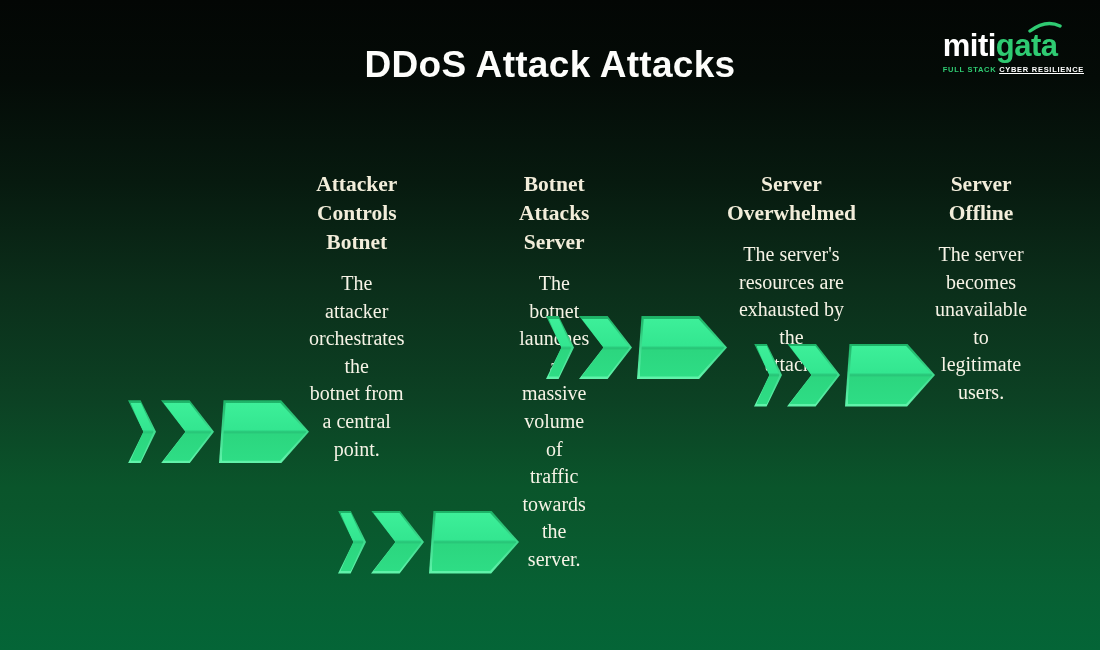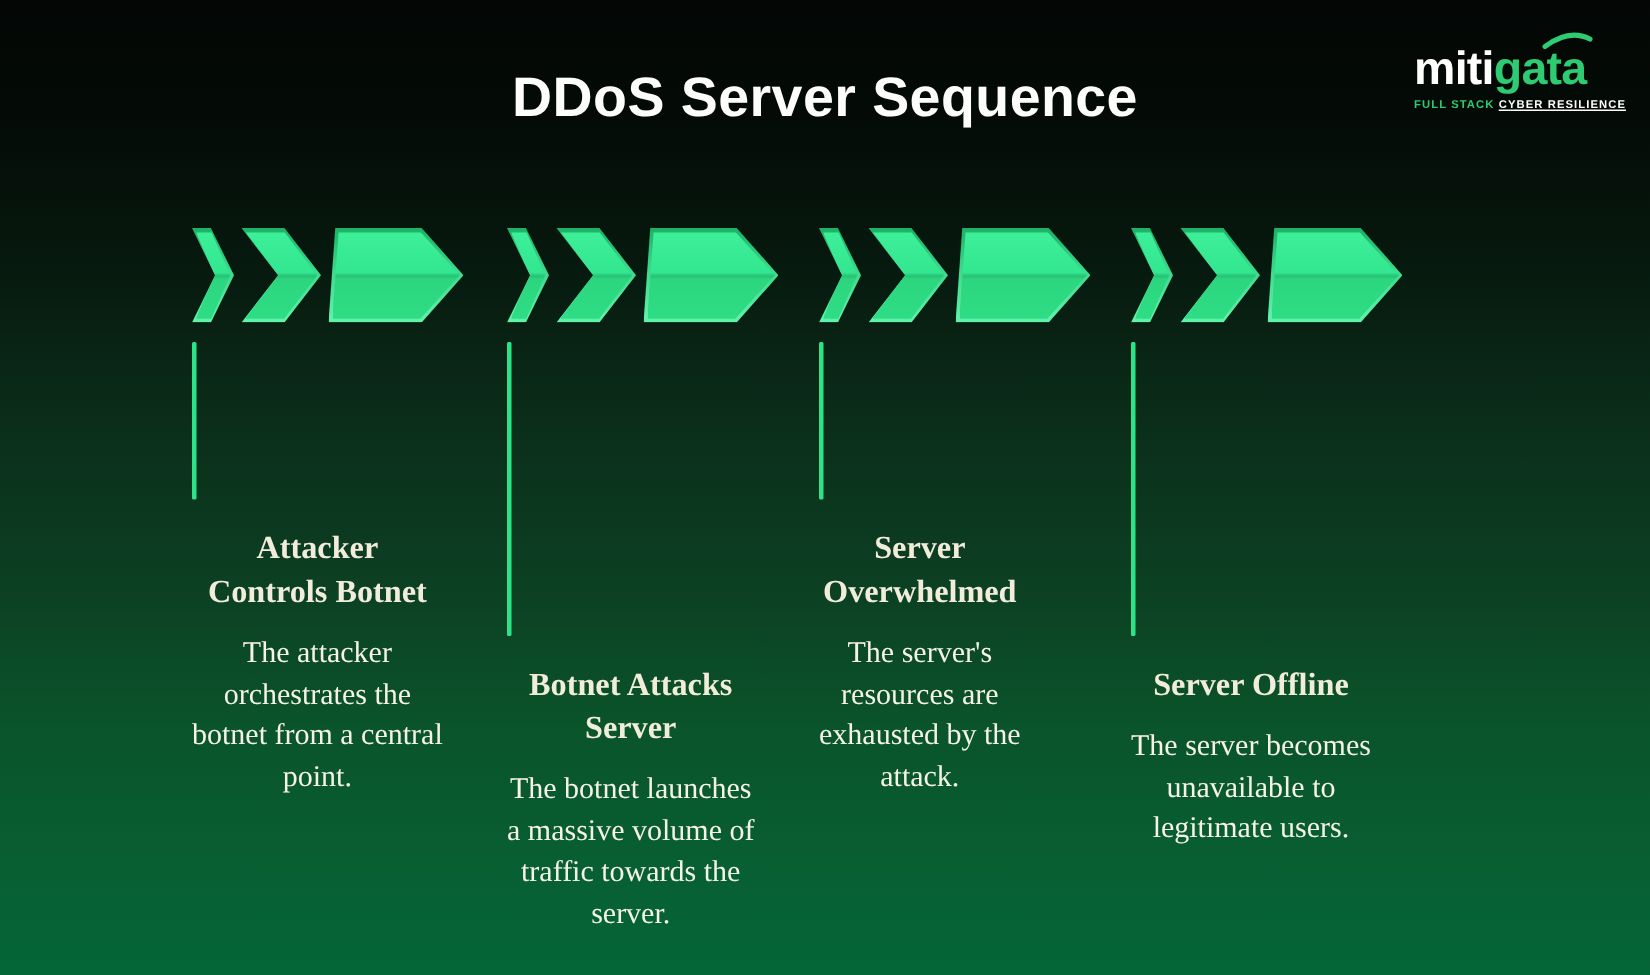--- a/index.html
+++ b/index.html
@@ -26,21 +26,21 @@
     font-size:31px; font-weight:700; letter-spacing:-0.5px;
   }
   .logo-prefix { color:#ffffff; }
   .logo-suffix { color:#2fcb72; position:relative;text-align:right; }
   .logo-arc { position:absolute; right:-4px; top:-9px; }
   .logo-tag { margin-top:4px; font-size:7.5px; font-weight:700; letter-spacing:0.72px; white-space:nowrap; }
   .tag-accent { color:#2fcb72; }
   .tag-rest { color:#ffffff;text-decoration:underline; }
 
   
-  .step { position:absolute; top:152px; width:220px; display:flex; flex-direction:column; align-items:flex-start; }
+  .step { position:absolute; top:152px; width:220px; display:flex; flex-direction:row; align-items:flex-end; }
   .step-1 { left:128px; }
   .step-2 { left:338px; }
   .step-3 { left:546px; }
   .step-4 { left:754px; }
 
   .arrows { display:flex; align-items:center; gap:5px; height:63px; }
   .chev { position:relative; height:63px; background:linear-gradient(180deg,#1db166 0%,#3cd98c 45%,#62f3ab 100%); }
   .chev-inner { position:absolute; inset:2.5px;
     background:linear-gradient(180deg,#3def99 0%,#33e690 46%,#27c276 50%,#2cd67f 54%,#2edd85 100%); }
 
@@ -57,21 +57,21 @@
 
   .texts { margin-top:18px; text-align:center; font-family:"Liberation Serif","DejaVu Serif",serif; }
   .step-heading { font-size:21.5px; font-weight:700; color:#f2edda; line-height:1.35; white-space:pre-line; }
   .step-desc { margin-top:13px; font-size:20px; color:#f6f3e6; line-height:1.38; white-space:pre-line; }
 </style>
 </head>
 <body>
 
 <div class="canvas">
 
-  <h1 class="title">DDoS Server Sequence</h1>
+  <h1 class="title">DDoS Attack Attacks</h1>
 
   <div class="logo">
     <div class="logo-word">
       <span class="logo-prefix">miti</span><span class="logo-suffix">gata<svg class="logo-arc" width="34" height="14" viewBox="0 0 34 14">
             <path d="M2,12 Q18,0 32,7" fill="none" stroke="#2fcb72" stroke-width="3.4" stroke-linecap="round"></path>
           </svg></span>
     </div>
     <div class="logo-tag">
       <span class="tag-accent">FULL STACK</span>
       <span class="tag-rest">CYBER RESILIENCE</span>

